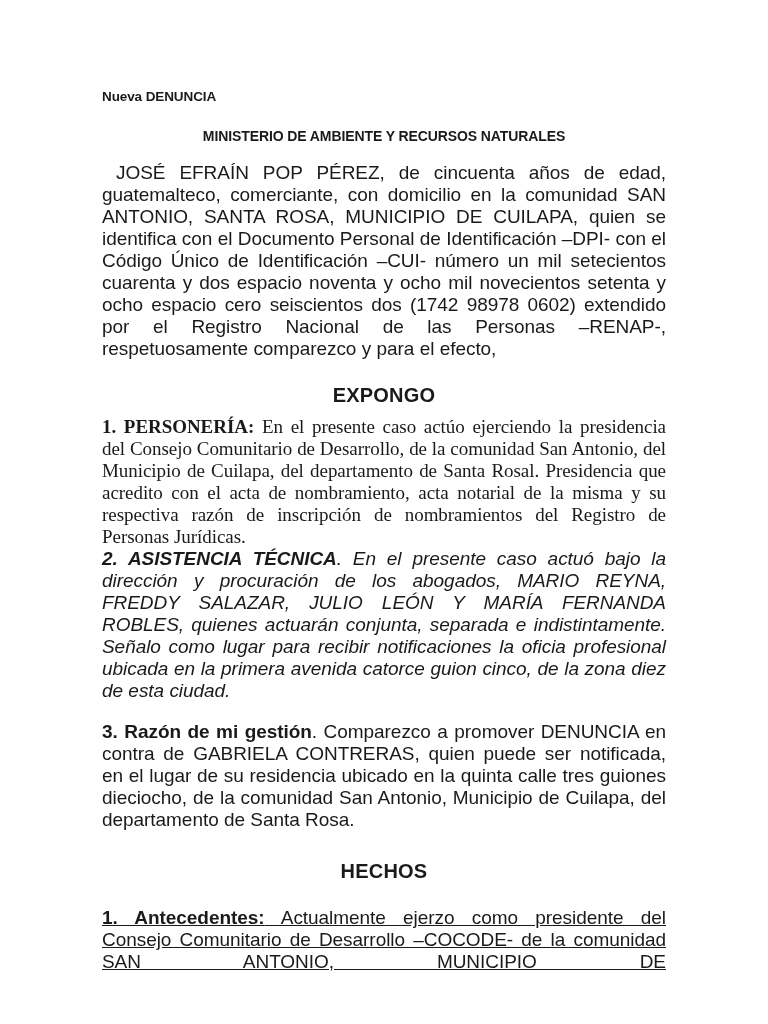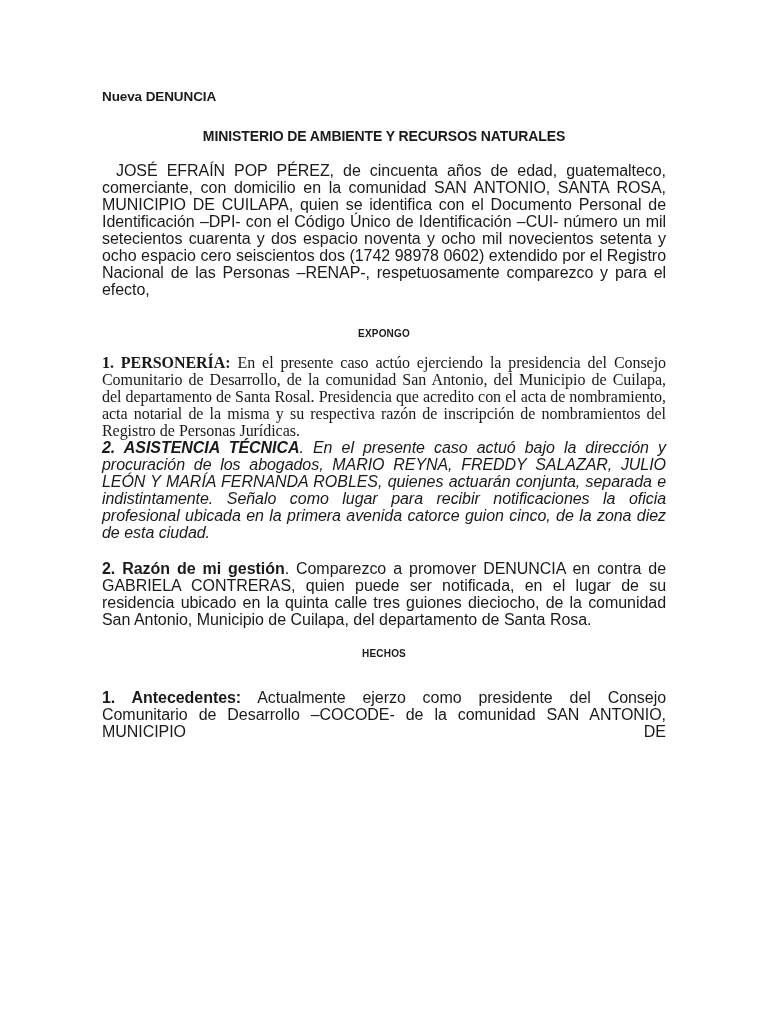--- a/index.html
+++ b/index.html
@@ -46,22 +46,22 @@
   .doc-subtitle {
     font-size: 14px;
     font-weight: bold;
     letter-spacing: -0.1px;
     line-height: 18px;
     margin: 21px 0 0 0;
     text-align: center;
   }
 
   .para {
-    font-size: 16px;
-    line-height: 17px;
+    font-size: 19px;
+    line-height: 22px;
     text-align: justify;
     text-justify: inter-word;
     margin: 0;
     letter-spacing: -0.05px;
     word-spacing: 0.1px;
   }
 
   .para-intro {
     margin-top: 17px;
     text-indent: 14px;
@@ -69,35 +69,35 @@
 
   
   .para::after {
     content: "";
     display: inline-block;
     width: 100%;
   }
   .para.no-stretch::after { content: none; }
 
   .section-heading {
-    font-size: 10px;
+    font-size: 20px;
     font-weight: bold;
     text-align: center;
     line-height: 27.2px;
     margin: 0;
     letter-spacing: 0.2px;
   }
 
   .heading-expongo { margin-top: 22px; }
-  .heading-hechos  { margin-top: 12px; }
+  .heading-hechos  { margin-top: 27px; }
 
   .para-personeria   { margin-top: 7px; font-family: Liberation Serif, serif; }
   .para-asistencia   { margin-top: 0px; font-style: italic; }
   .para-razon        { margin-top: 19px; }
-  .para-antecedentes { margin-top: 22px; }
+  .para-antecedentes { margin-top: 22px; text-decoration: underline; }
 
   .run-in {
     font-weight: bold;
   }
 </style>
 </head>
 <body>
 
 <div class="page">
 
@@ -108,21 +108,21 @@
     <p class="doc-subtitle">MINISTERIO DE AMBIENTE Y RECURSOS NATURALES</p>
 
     <p class="para para-intro no-stretch">JOSÉ EFRAÍN POP PÉREZ, de cincuenta años de edad, guatemalteco, comerciante, con domicilio en la comunidad SAN ANTONIO, SANTA ROSA, MUNICIPIO DE CUILAPA, quien se identifica con el Documento Personal de Identificación –DPI- con el Código Único de Identificación –CUI- número un mil setecientos cuarenta y dos espacio noventa y ocho mil novecientos setenta y ocho espacio cero seiscientos dos (1742 98978 0602) extendido por el Registro Nacional de las Personas –RENAP-, respetuosamente comparezco y para el efecto,</p>
 
     <p class="section-heading heading-expongo">EXPONGO</p>
 
     <p class="para para-personeria no-stretch"><span class="run-in">1. PERSONERÍA:</span><span> En el presente caso actúo ejerciendo la presidencia del Consejo Comunitario de Desarrollo, de la comunidad San Antonio, del Municipio de Cuilapa, del departamento de Santa Rosal. Presidencia que acredito con el acta de nombramiento, acta notarial de la misma y su respectiva razón de inscripción de nombramientos del Registro de Personas Jurídicas.</span></p>
 
     <p class="para para-asistencia no-stretch"><span class="run-in">2. ASISTENCIA TÉCNICA</span><span>. En el presente caso actuó bajo la dirección y procuración de los abogados, MARIO REYNA, FREDDY SALAZAR, JULIO LEÓN Y MARÍA FERNANDA ROBLES, quienes actuarán conjunta, separada e indistintamente. Señalo como lugar para recibir notificaciones la oficia profesional ubicada en la primera avenida catorce guion cinco, de la zona diez de esta ciudad.</span></p>
 
-    <p class="para para-razon no-stretch"><span class="run-in">2. Razón de mi gestión</span><span>. Comparezco a promover DENUNCIA en contra de GABRIELA CONTRERAS, quien puede ser notificada, en el lugar de su residencia ubicado en la quinta calle tres guiones dieciocho, de la comunidad San Antonio, Municipio de Cuilapa, del departamento de Santa Rosa.</span></p>
+    <p class="para para-razon no-stretch"><span class="run-in">3. Razón de mi gestión</span><span>. Comparezco a promover DENUNCIA en contra de GABRIELA CONTRERAS, quien puede ser notificada, en el lugar de su residencia ubicado en la quinta calle tres guiones dieciocho, de la comunidad San Antonio, Municipio de Cuilapa, del departamento de Santa Rosa.</span></p>
 
     <p class="section-heading heading-hechos">HECHOS</p>
 
     <p class="para para-antecedentes"><span class="run-in">1. Antecedentes:</span><span> Actualmente ejerzo como presidente del Consejo Comunitario de Desarrollo –COCODE- de la comunidad SAN ANTONIO, MUNICIPIO DE</span></p>
 
   </div>
 
 </div>
 
 </body></html>

